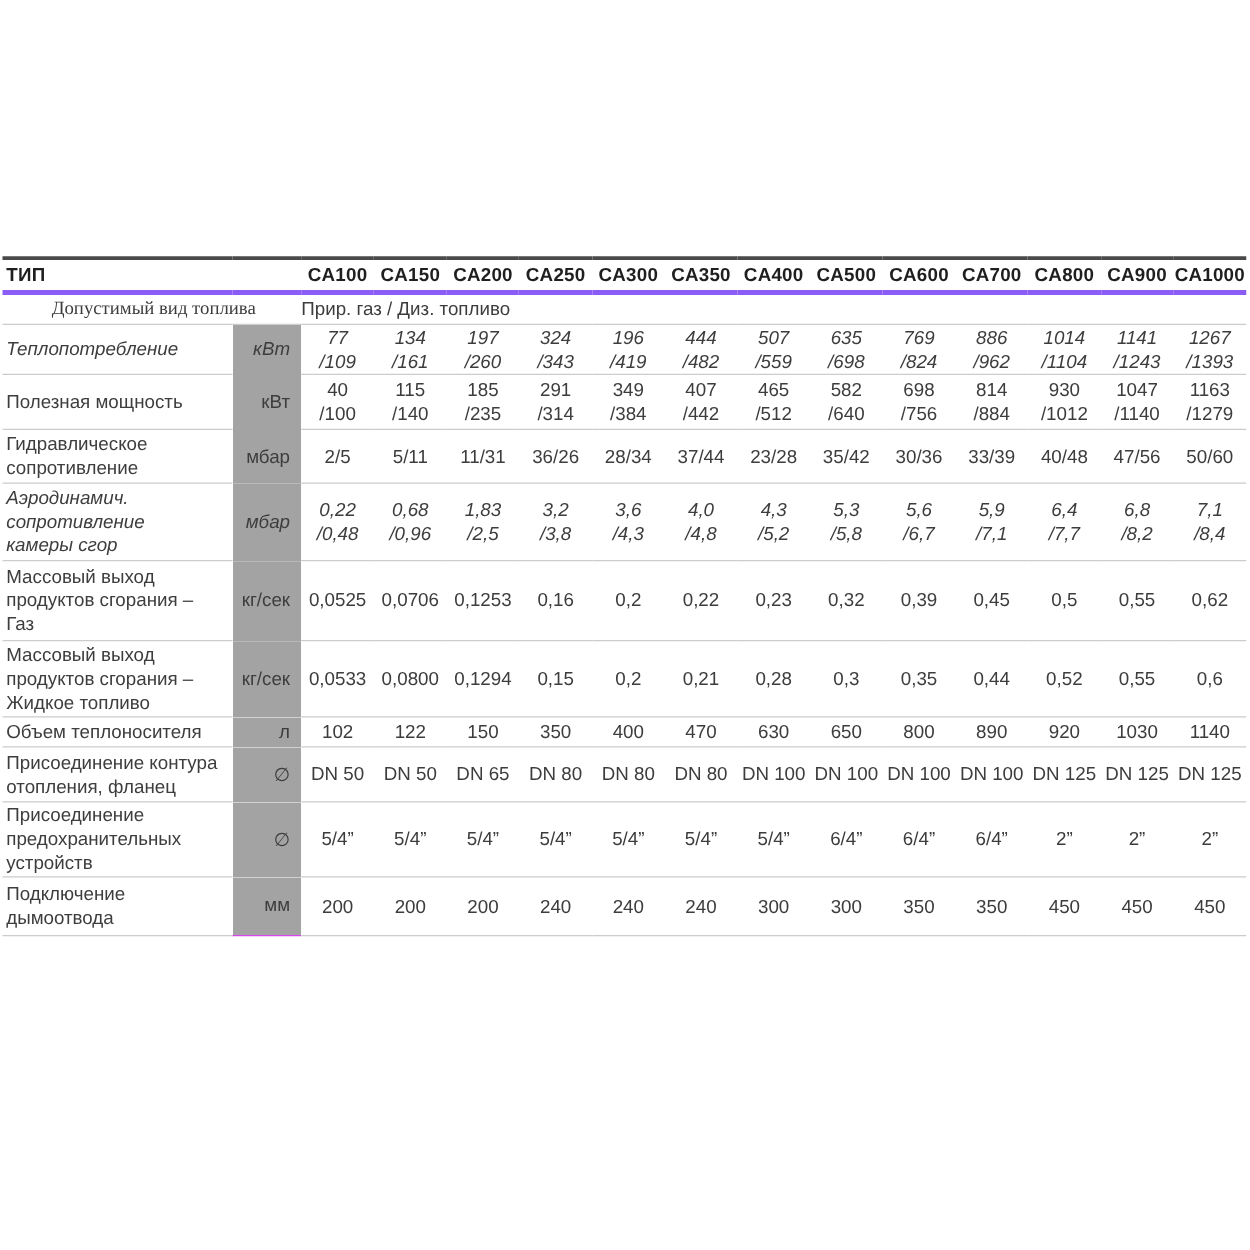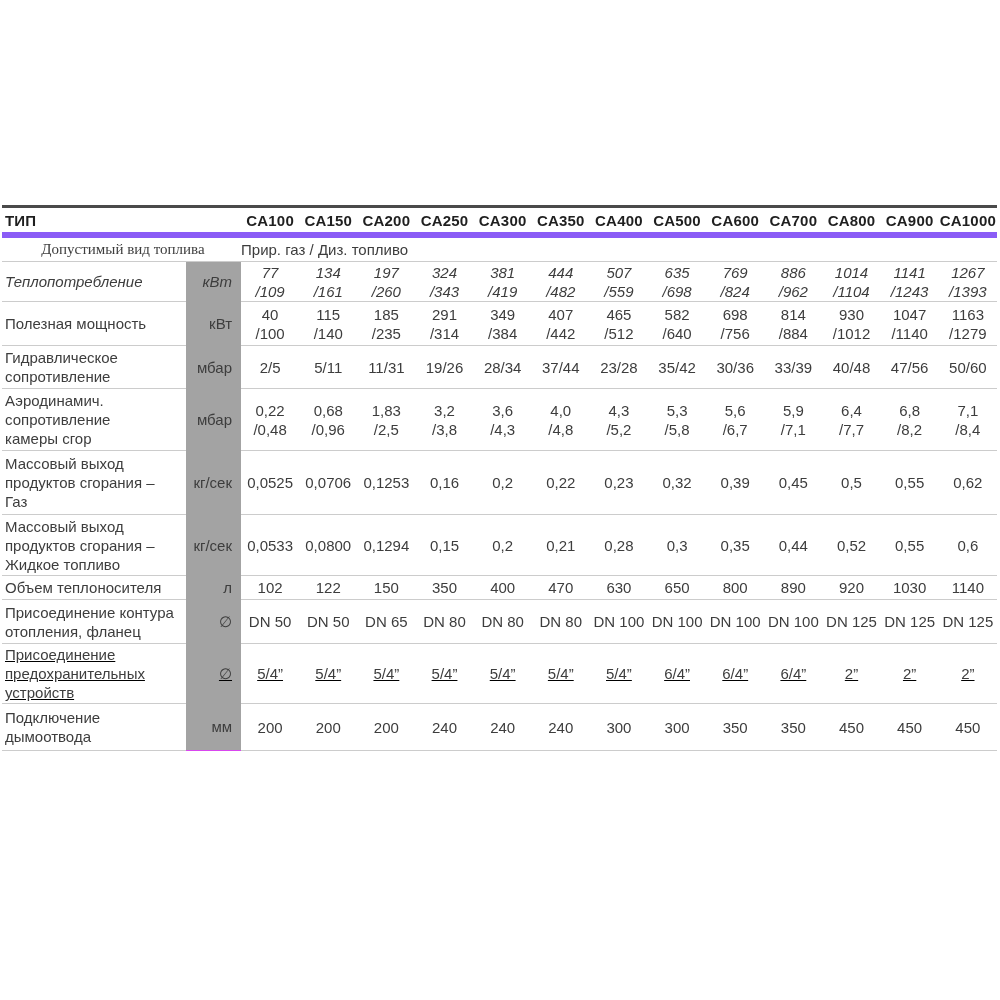--- a/index.html
+++ b/index.html
@@ -32,21 +32,21 @@
   th, td {
     padding: 0;
     font-size: 15px;
     color: #3d3d3d;
     overflow: hidden;
   }
   thead th {
     font-weight: bold;
     color: #1f1f1f;
     border-top: 3px solid #4a4a4a;
-    border-bottom: 6px solid #8b5cf6;
+    border-bottom: 4px solid #8b5cf6;
     text-align: center;
     height: 24px;
     vertical-align: middle;
     letter-spacing: 0.2px;
   }
   thead th.type {
     text-align: left;
     padding-left: 3px;
   }
   tr.fuel td {
@@ -83,26 +83,26 @@
   tbody tr.data td.val {
     text-align: center;
     line-height: 19px;
     white-space: pre-line;
   }
   
   tr.r0  { height: 40px; font-style: italic; }
   tr.r1  { height: 44px; }
   tr.r2  { height: 28px; }
   tr.r3  { height: 43px; }
-  tr.r4  { height: 62px; }
+  tr.r4  { height: 62px; font-style: italic; }
   tr.r5  { height: 64px; }
   tr.r6  { height: 61px; }
   tr.r7  { height: 24px; }
   tr.r8  { height: 44px; }
-  tr.r9  { height: 60px; text-decoration: underline; }
+  tr.r9  { height: 60px; }
   tr.r10 { height: 47px; }
 </style>
 </head>
 <body>
 
 <div class="page">
   <table class="spec">
     <colgroup>
       <col class="c-lbl">
       <col class="c-unit">
@@ -149,21 +149,21 @@
           <td class="lbl">Теплопотребление</td>
           <td class="unit">кВт</td>
           <td class="val">77
 /109</td>
           <td class="val">134
 /161</td>
           <td class="val">197
 /260</td>
           <td class="val">324
 /343</td>
-          <td class="val">381
+          <td class="val">196
 /419</td>
           <td class="val">444
 /482</td>
           <td class="val">507
 /559</td>
           <td class="val">635
 /698</td>
           <td class="val">769
 /824</td>
           <td class="val">886
@@ -205,21 +205,21 @@
           <td class="val">1163
 /1279</td>
         </tr>
         <tr class="data r3">
           <td class="lbl">Гидравлическое
 сопротивление</td>
           <td class="unit">мбар</td>
           <td class="val">2/5</td>
           <td class="val">5/11</td>
           <td class="val">11/31</td>
-          <td class="val">19/26</td>
+          <td class="val">36/26</td>
           <td class="val">28/34</td>
           <td class="val">37/44</td>
           <td class="val">23/28</td>
           <td class="val">35/42</td>
           <td class="val">30/36</td>
           <td class="val">33/39</td>
           <td class="val">40/48</td>
           <td class="val">47/56</td>
           <td class="val">50/60</td>
         </tr>

